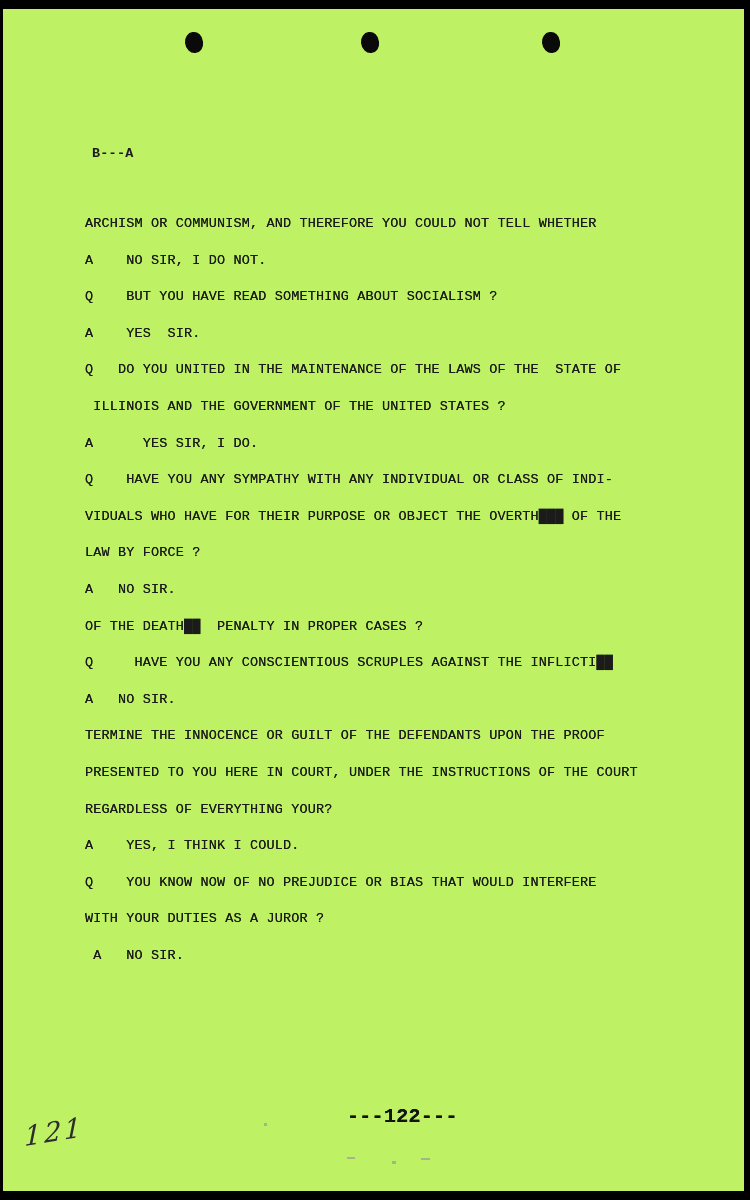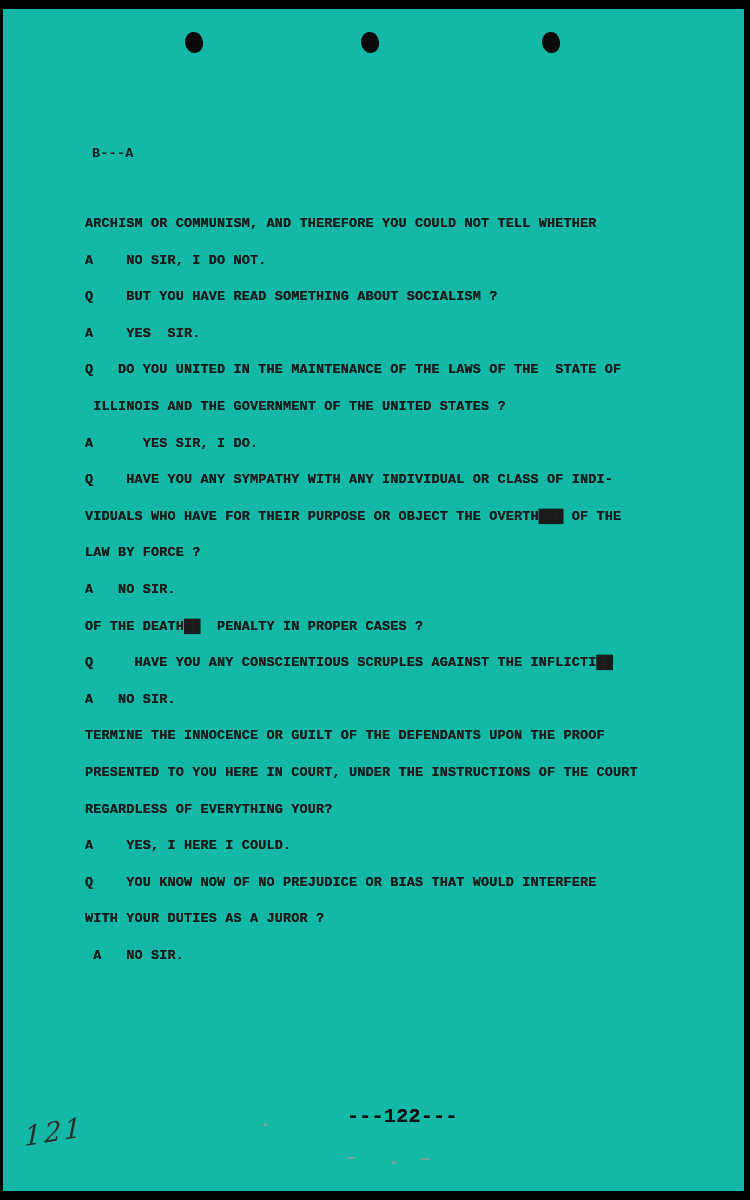--- a/index.html
+++ b/index.html
@@ -5,21 +5,21 @@
   html, body {
     margin: 0;
     padding: 0;
     background: #000;
     font-family: "Liberation Mono", monospace;
   }
   .page {
     position: relative;
     width: 750px;
     height: 1200px;
-    background: #14b8a6;
+    background: #bef264;
     overflow: hidden;
   }
   
   .edge { position: absolute; background: #000; }
   .edge-top    { left: 0; top: 0; width: 750px; height: 9px; }
   .edge-bottom { left: 0; top: 1191px; width: 750px; height: 9px; }
   .edge-right  { left: 744px; top: 0; width: 6px; height: 1200px; }
   .edge-left   { left: 0; top: 0; width: 3px; height: 1200px; }
   
   .hole {
@@ -40,21 +40,21 @@
     font-weight: 700;
     color: #1b1b1b;
     letter-spacing: 0.2px;
     white-space: pre;
   }
   .transcript {
     position: absolute;
     left: 85px; top: 206px;
     width: 640px;
     font-size: 13.5px;
-    font-weight: 700;
+    font-weight: 400;
     color: #1b1b1b;
     text-shadow: 0 0 0.5px rgba(10,10,10,0.85);
     letter-spacing: 0.15px;
   }
   .tline {
     white-space: pre;
     height: 36.6px;
     line-height: 36.6px;
   }
   .typed-page-number {
@@ -116,21 +116,21 @@
       <div class="tline">Q    HAVE YOU ANY SYMPATHY WITH ANY INDIVIDUAL OR CLASS OF INDI-</div>
       <div class="tline">VIDUALS WHO HAVE FOR THEIR PURPOSE OR OBJECT THE OVERTH███ OF THE</div>
       <div class="tline">LAW BY FORCE ?</div>
       <div class="tline">A   NO SIR.</div>
       <div class="tline">OF THE DEATH██  PENALTY IN PROPER CASES ?</div>
       <div class="tline">Q     HAVE YOU ANY CONSCIENTIOUS SCRUPLES AGAINST THE INFLICTI██</div>
       <div class="tline">A   NO SIR.</div>
       <div class="tline">TERMINE THE INNOCENCE OR GUILT OF THE DEFENDANTS UPON THE PROOF</div>
       <div class="tline">PRESENTED TO YOU HERE IN COURT, UNDER THE INSTRUCTIONS OF THE COURT</div>
       <div class="tline">REGARDLESS OF EVERYTHING YOUR?</div>
-      <div class="tline">A    YES, I HERE I COULD.</div>
+      <div class="tline">A    YES, I THINK I COULD.</div>
       <div class="tline">Q    YOU KNOW NOW OF NO PREJUDICE OR BIAS THAT WOULD INTERFERE</div>
       <div class="tline">WITH YOUR DUTIES AS A JUROR ?</div>
       <div class="tline"> A   NO SIR.</div>
     </div>
 
   <div class="typed-page-number">---122---</div>
 
   <div class="handwritten-page-number">121</div>
 
   <div class="speck speck-1"></div>

